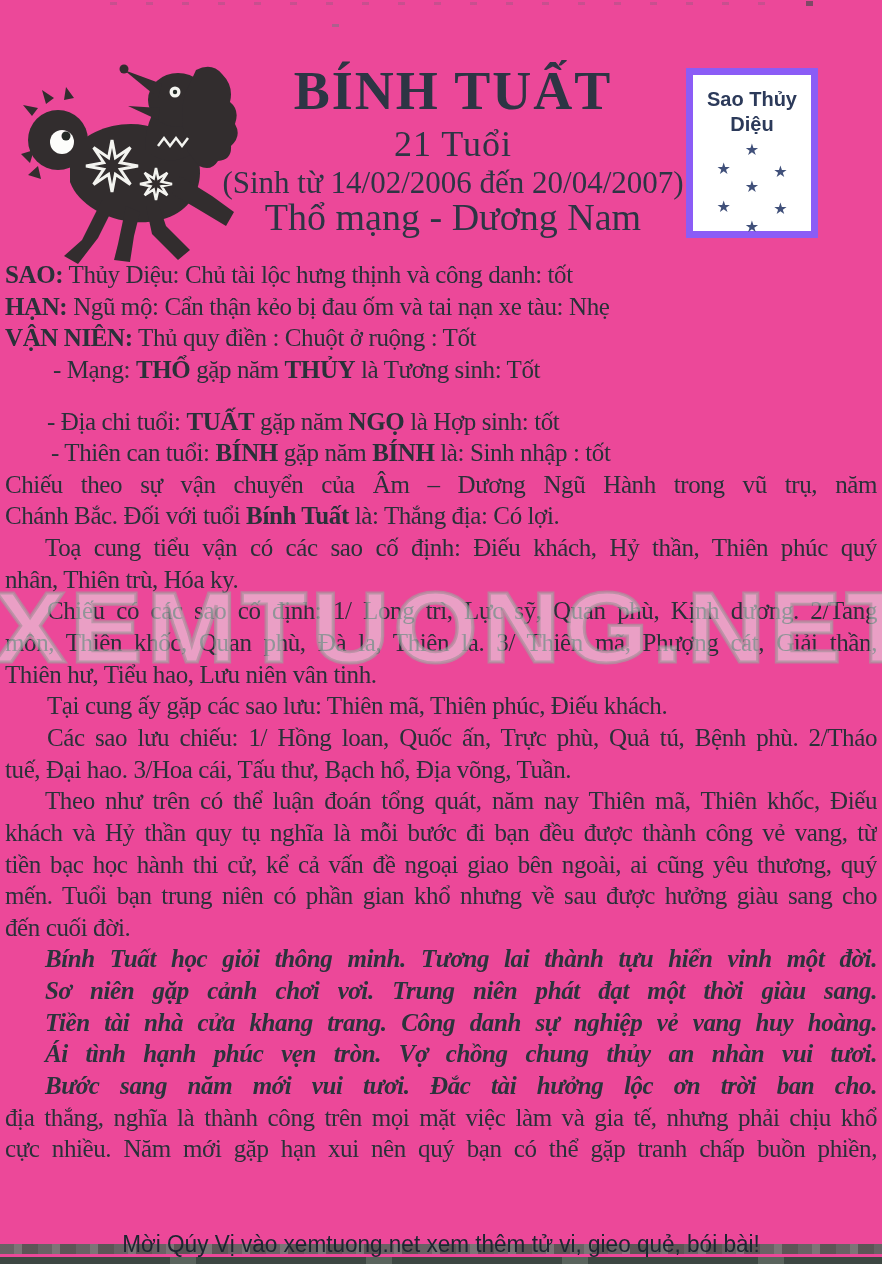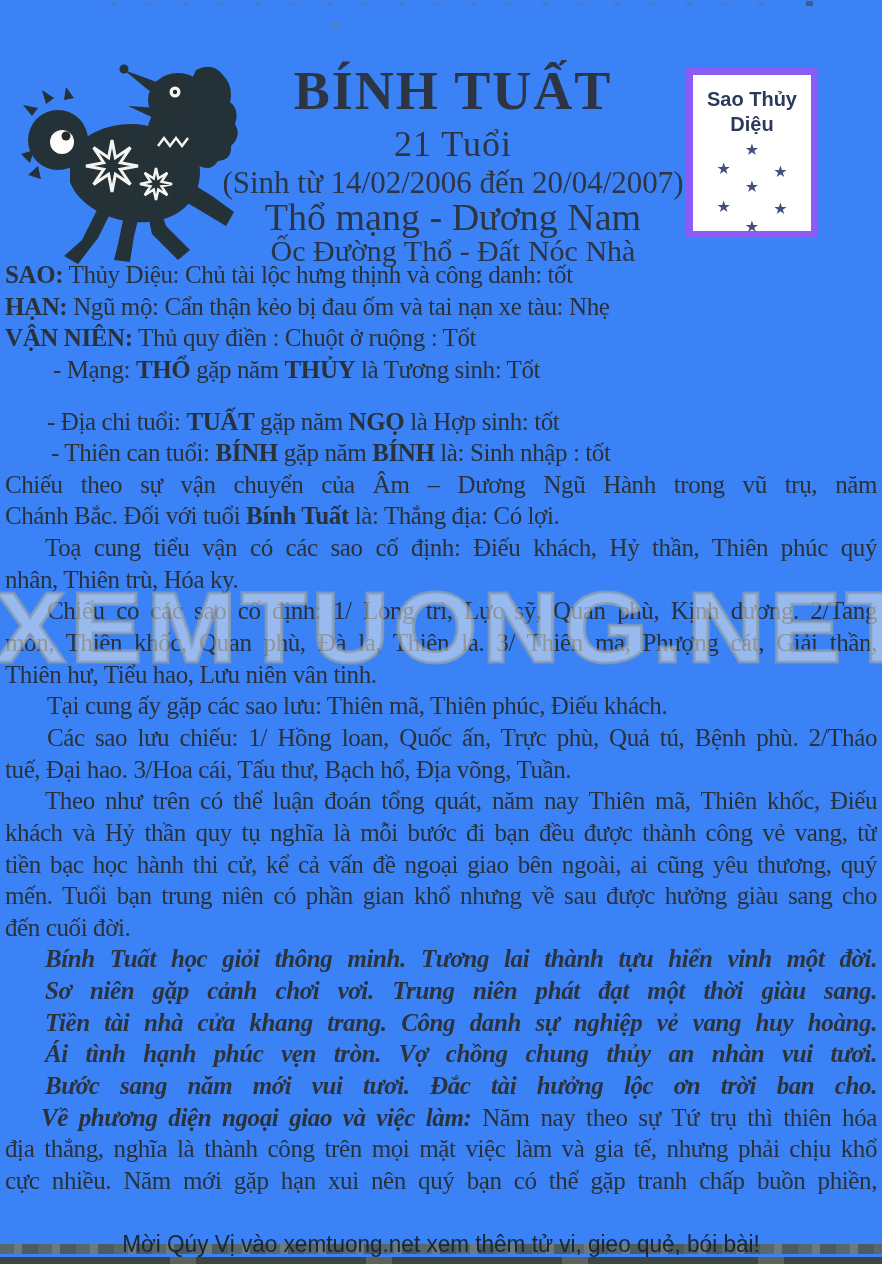--- a/index.html
+++ b/index.html
@@ -1,18 +1,18 @@
 <!DOCTYPE html>
 <html><head>
 <meta charset="utf-8">
 <style>
   html,body{margin:0;padding:0;background:#9a9a96;}
   .page{
     position:relative; width:882px; height:1264px; margin:0 auto;
-    background:#3b82f6; overflow:hidden;
+    background:#ec4899; overflow:hidden;
     font-family:"Liberation Serif","DejaVu Serif",serif;
     color:#2a3139;
   }
   
   .scan-dashes{position:absolute; top:2px; left:110px; width:660px; height:3px; opacity:.45;
     background:repeating-linear-gradient(90deg, rgba(90,100,110,.55) 0 7px, transparent 7px 36px);}
   .scan-dot{position:absolute; top:1px; left:806px; width:7px; height:5px; background:rgba(55,75,68,.6);}
   .scan-dash2{position:absolute; top:24px; left:332px; width:7px; height:3px; background:rgba(110,120,130,.5);}
   
   .dog{position:absolute; left:12px; top:54px; width:240px; height:212px;}
@@ -95,21 +95,20 @@
     <polygon points="126,112 108.3,115.4 118.4,130.4 103.4,120.3 100,138 96.6,120.3 81.6,130.4 91.7,115.4 74,112 91.7,108.6 81.6,93.6 96.6,103.7 100,86 103.4,103.7 118.4,93.6 108.3,108.6" fill="none" stroke="#f4f4f0" stroke-width="3"></polygon>
     <polygon points="160,130 149.5,132.3 155.3,141.3 146.3,135.5 144,146 141.7,135.5 132.7,141.3 138.5,132.3 128,130 138.5,127.7 132.7,118.7 141.7,124.5 144,114 146.3,124.5 155.3,118.7 149.5,127.7" fill="none" stroke="#f4f4f0" stroke-width="2.5"></polygon>
     <polyline points="146,92 152,84 158,92 164,84 170,92 176,84" fill="none" stroke="#f4f4f0" stroke-width="2.5"></polyline>
   </svg>
 
   <div class="header">
     <div class="title">BÍNH TUẤT</div>
     <div class="age">21 Tuổi</div>
     <div class="birth">(Sinh từ 14/02/2006 đến 20/04/2007)</div>
     <div class="menh">Thổ mạng - Dương Nam</div>
-    <div class="napam">Ốc Đường Thổ - Đất Nóc Nhà</div>
   </div>
 
   <div class="star-box">
     <div class="lbl">
       <span>Sao Thủy</span><br>
       <span>Diệu</span>
     </div>
     <div class="star-field">
         <span class="star" style="left: 50%; top: 16%;">★</span>
         <span class="star" style="left: 26%; top: 34%;">★</span>
@@ -141,21 +140,20 @@
       <div class="line jst" style="padding-left: 40px;"><span>Theo như trên có thể luận đoán tổng quát, năm nay Thiên mã, Thiên khốc, Điếu</span></div>
       <div class="line jst"><span>khách và Hỷ thần quy tụ nghĩa là mỗi bước đi bạn đều được thành công vẻ vang, từ</span></div>
       <div class="line jst"><span>tiền bạc học hành thi cử, kể cả vấn đề ngoại giao bên ngoài, ai cũng yêu thương, quý</span></div>
       <div class="line jst"><span>mến. Tuổi bạn trung niên có phần gian khổ nhưng về sau được hưởng giàu sang cho</span></div>
       <div class="line"><span>đến cuối đời.</span></div>
       <div class="line poem jst" style="padding-left: 40px;"><span>Bính Tuất học giỏi thông minh. Tương lai thành tựu hiển vinh một đời.</span></div>
       <div class="line poem jst" style="padding-left: 40px;"><span>Sơ niên gặp cảnh chơi vơi. Trung niên phát đạt một thời giàu sang.</span></div>
       <div class="line poem jst" style="padding-left: 40px;"><span>Tiền tài nhà cửa khang trang. Công danh sự nghiệp vẻ vang huy hoàng.</span></div>
       <div class="line poem jst" style="padding-left: 40px;"><span>Ái tình hạnh phúc vẹn tròn. Vợ chồng chung thủy an nhàn vui tươi.</span></div>
       <div class="line poem jst" style="padding-left: 40px;"><span>Bước sang năm mới vui tươi. Đắc tài hưởng lộc ơn trời ban cho.</span></div>
-      <div class="line jst" style="padding-left: 36px;"><span class="b i">Về phương diện ngoại giao và việc làm:</span><span> Năm nay theo sự Tứ trụ thì thiên hóa</span></div>
       <div class="line jst"><span>địa thắng, nghĩa là thành công trên mọi mặt việc làm và gia tế, nhưng phải chịu khổ</span></div>
       <div class="line jst"><span>cực nhiều. Năm mới gặp hạn xui nên quý bạn có thể gặp tranh chấp buồn phiền,</span></div>
     </div>
 
   <div class="watermark">XEMTUONG.NET</div>
 
   <div class="footer-band"></div>
   <div class="footer-edge"></div>
   <div class="footer-text">Mời Qúy Vị vào xemtuong.net xem thêm tử vi, gieo quẻ, bói bài!</div>
 

